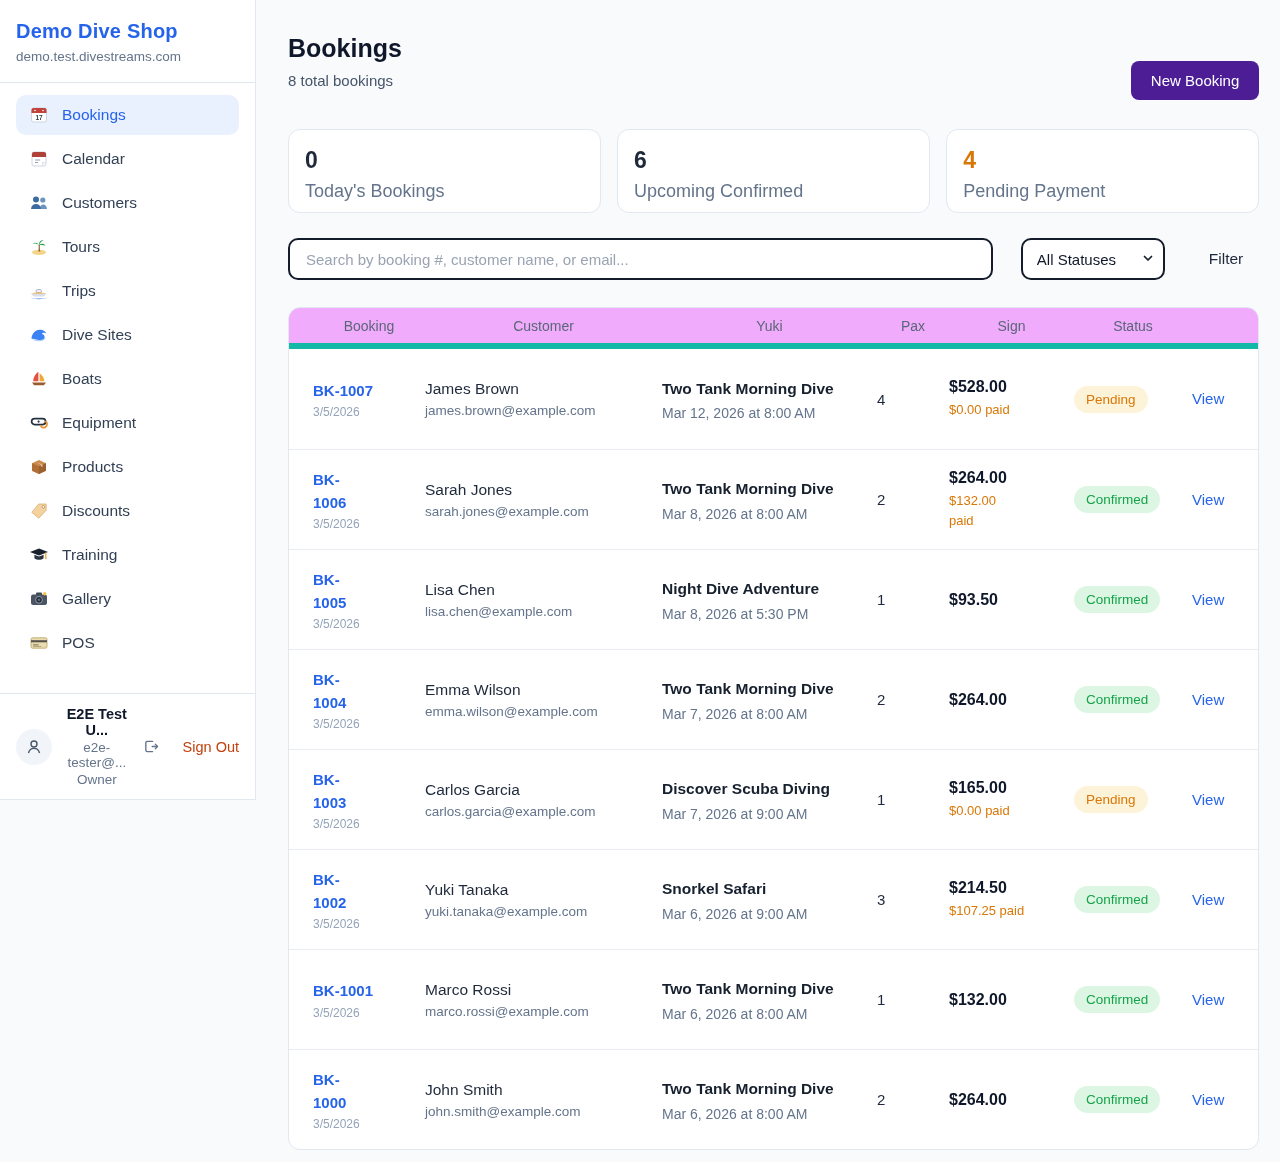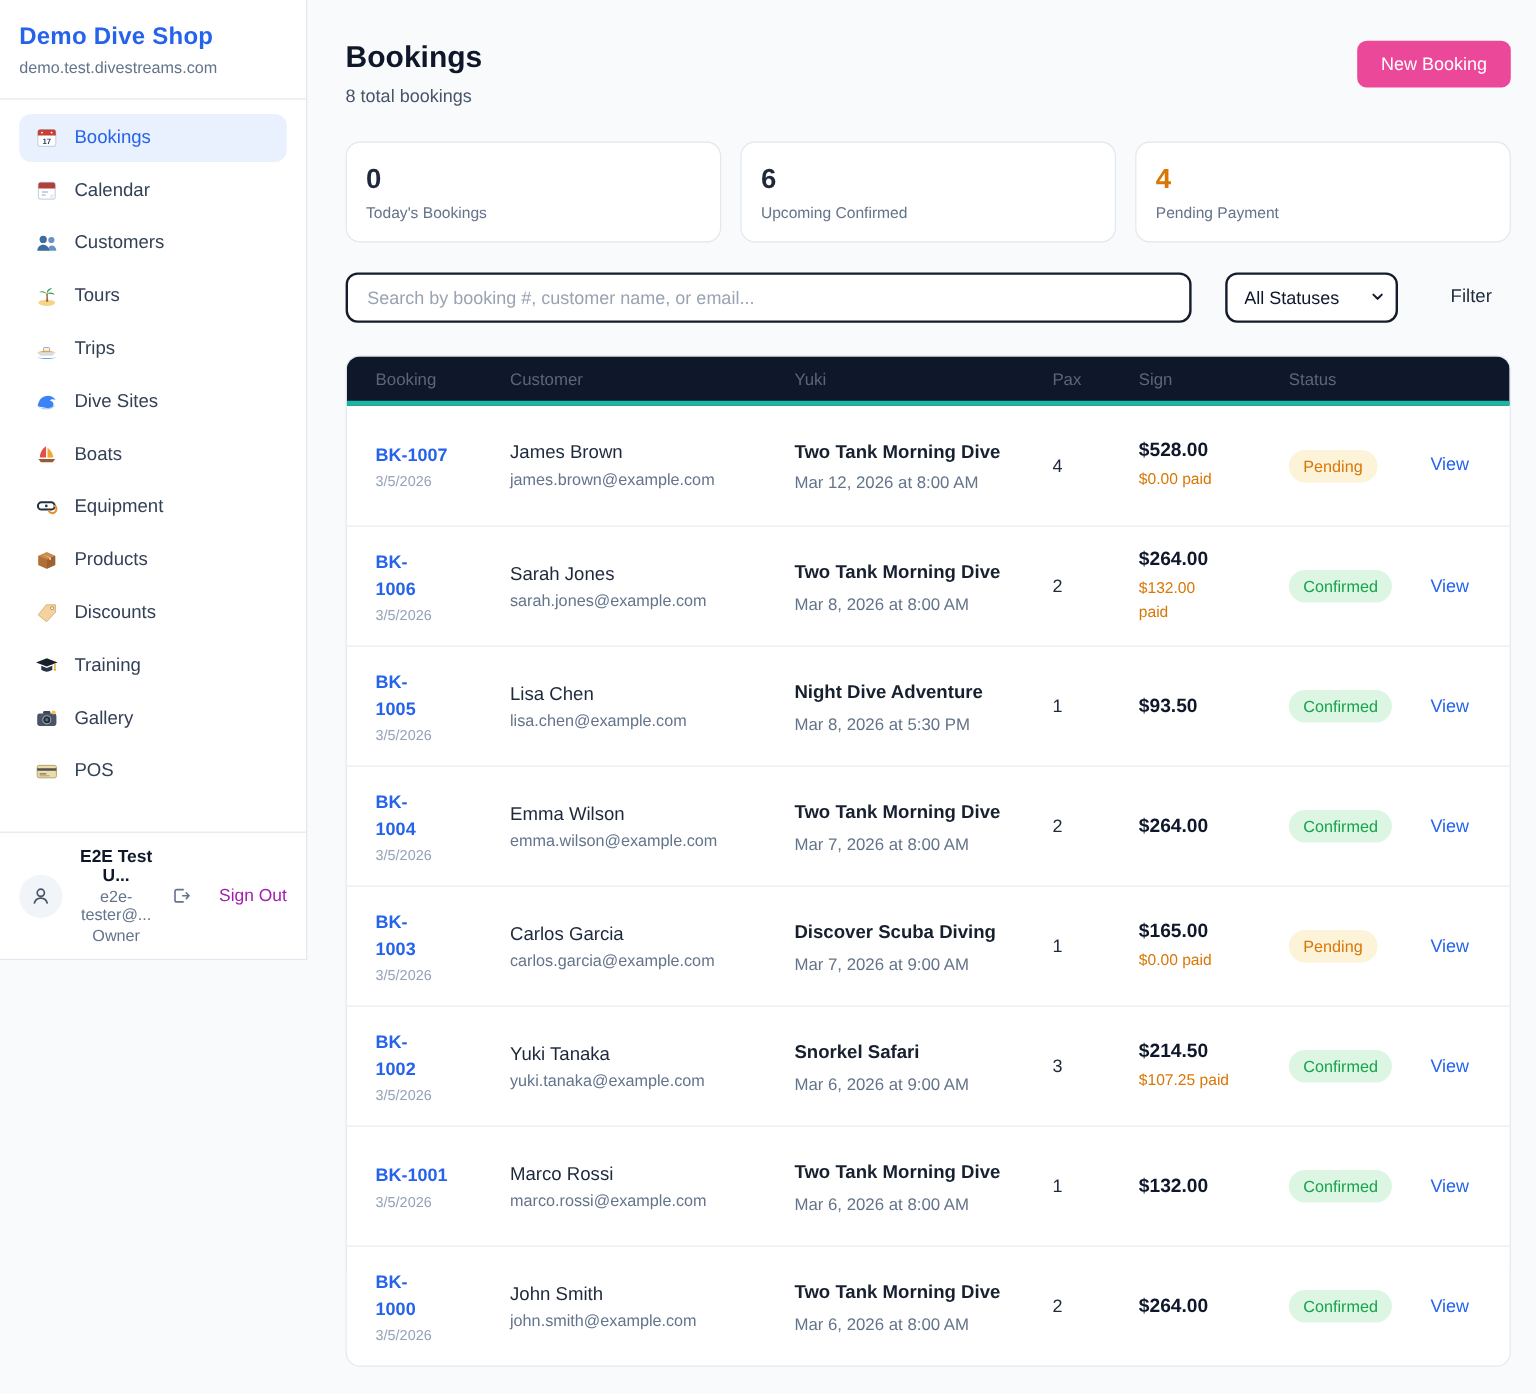--- a/index.html
+++ b/index.html
@@ -37,42 +37,42 @@
   .avatar {
     width:36px; height:36px; border-radius:50%; background:#f1f5f9;
     display:flex; align-items:center; justify-content:center; flex:0 0 36px;
   }
   .avatar svg { width:20px; height:20px; }
   .user-col { flex:1; min-width:0;text-align:center; }
   .user-name { font-size:14.5px; font-weight:700; color:#0f172a; }
   .user-email, .user-role { font-size:13.5px; color:#64748b; margin-top:2px; }
   .signout {
     display:flex; align-items:center; gap:24px; background:none; border:none;
-    color:#a21caf; font-size:14.5px; font-family:inherit; cursor:pointer; white-space:nowrap;
+    color:#c2410c; font-size:14.5px; font-family:inherit; cursor:pointer; white-space:nowrap;
   }
   .signout svg { width:17px; height:17px; }
 
   
   .main { flex:1; padding:34px 32px 0; }
   .page-head { display:flex; justify-content:space-between; align-items:flex-start; }
   .page-title { font-size:25px; font-weight:700; color:#0f172a; }
   .page-subtitle { font-size:15px; color:#475569; margin-top:9px; }
   .btn-primary {
-    background:#ec4899; color:#fff; border:none; border-radius:8px;
+    background:#4c1d95; color:#fff; border:none; border-radius:8px;
     font-family:inherit; font-size:15px; font-weight:500;
-    padding:11px 20px; cursor:pointer;
+    padding:11px 20px; cursor:pointer;margin-top:27px;
   }
 
   .stats { display:grid; grid-template-columns:repeat(3,1fr); gap:16px; margin-top:29px; }
   .stat-card {
     background:#fff; border:1px solid #e2e8f0; border-radius:12px;
     padding:17px 16px; height:84px;
   }
   .stat-value { font-size:23px; font-weight:700; color:#1e293b; }
-  .stat-label { font-size:13px; color:#64748b; margin-top:7px; }
+  .stat-label { font-size:18px; color:#64748b; margin-top:7px; }
 
   .controls { display:flex; align-items:center; gap:28px; margin-top:25px; }
   .search-input {
     flex:1; height:42px; border:2px solid #141c2b; border-radius:10px;
     padding:0 16px; font-size:15px; font-family:inherit; color:#0f172a; background:#fff;
   }
   .search-input::placeholder { color:#9aa3b2; }
   .select-wrap { position:relative; }
   .status-select {
     height:42px; width:144px; border:2px solid #141c2b; border-radius:10px;
@@ -88,21 +88,21 @@
   
   .table-card {
     margin-top:27px; background:#fff; border:1px solid #e2e8f0;
     border-radius:12px; overflow:hidden;
   }
   .t-head, .t-row {
     display:grid;
     grid-template-columns:112px 237px 215px 72px 125px 118px 1fr;
     padding:0 24px; align-items:center;
   }
-  .t-head { height:41px; background:#0f172a; border-bottom:4px solid #14b8a6; }
+  .t-head { height:41px; background:#f0abfc; border-bottom:6px solid #14b8a6;text-align:center; }
   .t-head .th { font-size:14px; color:#5b6677; font-weight:500; }
   .t-row { min-height:100px; }
   .t-row + .t-row { border-top:1px solid #e9ecf1; }
   .cell { padding-right:10px; }
   .bk-id { color:#2563eb; font-size:15px; font-weight:600; line-height:1.55; text-decoration:none; display:inline-block; }
   .bk-date { font-size:12px; color:#94a3b8; margin-top:3px; }
   .cust-name { font-size:15.5px; color:#1e293b; }
   .cust-email { font-size:13.5px; color:#64748b; margin-top:5px; }
   .trip-name { font-size:15.5px; font-weight:600; color:#16202e; line-height:1.5; max-width:172px; }
   .trip-date { font-size:14px; color:#64748b; margin-top:5px; }

